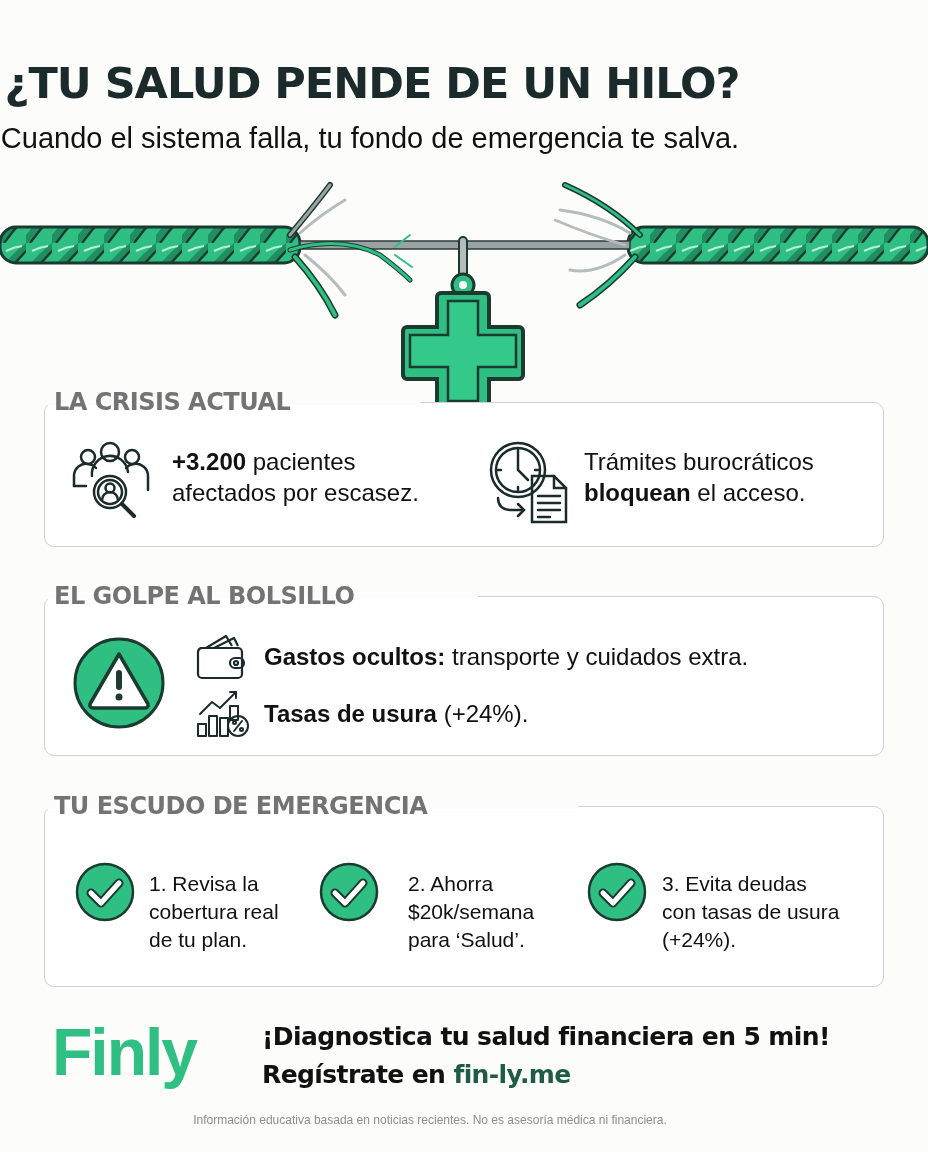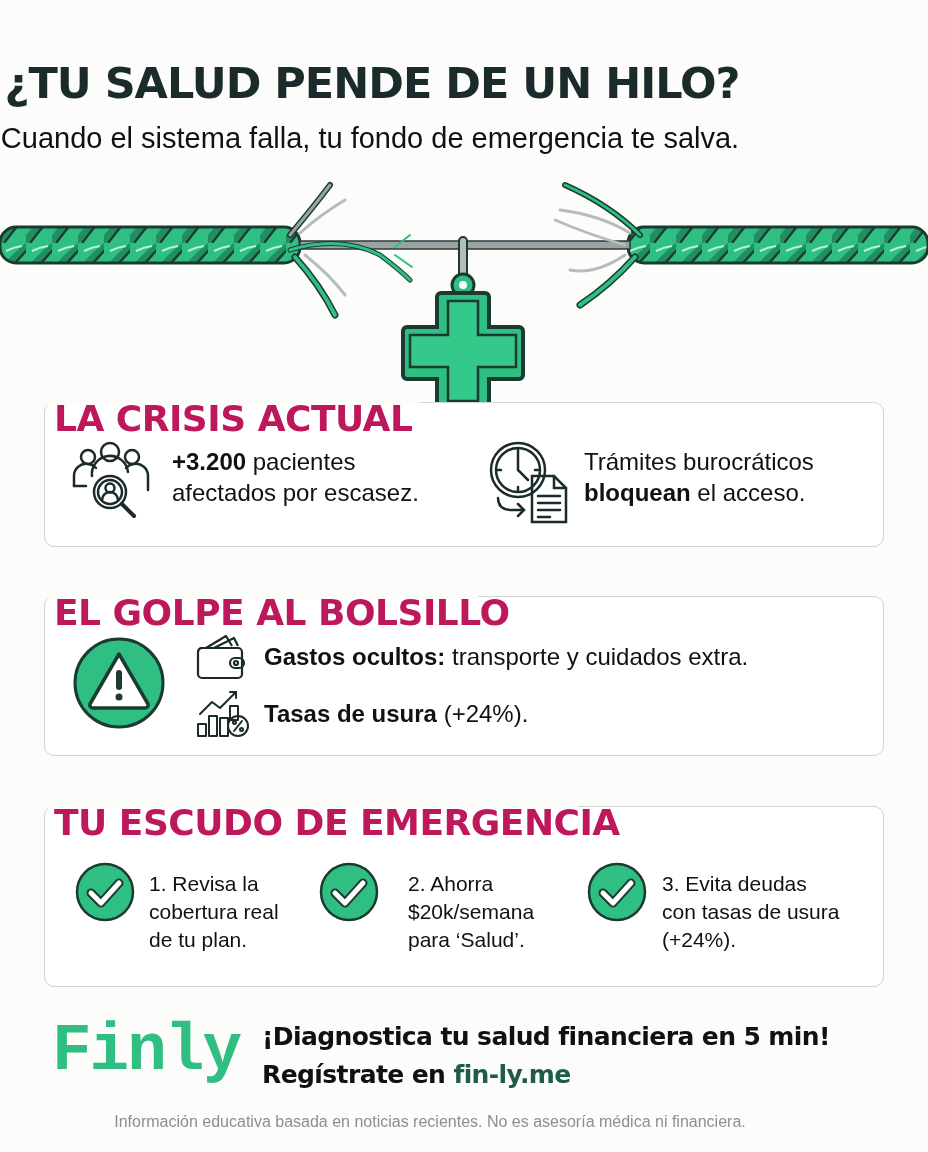--- a/index.html
+++ b/index.html
@@ -13,50 +13,50 @@
   }
   .subtitle {
     position: absolute; left: 0; width: 740px; top: 122px;
     text-align: center; font-size: 29px; color: #111;
   }
 
   .rope-area { position: absolute; left: 0; top: 175px; width: 928px; height: 240px; }
 
   .section-title {
     position: absolute; font-family: "DejaVu Sans", sans-serif; font-weight: bold;
-    font-size: 36px; color: #be185d; letter-spacing: -0.5px; margin-top: 10px;
+    font-size: 24px; color: #737373; letter-spacing: -0.5px;
   }
   .card {
     position: absolute; left: 44px; width: 840px;
     border: 1.5px solid #cfd3d3; border-radius: 10px; background: #fff;
   }
   .card-mask { position: absolute; background: #fcfcfb; height: 6px; }
 
   .icon-line svg { display: block; }
 
   .txt { position: absolute; font-size: 24px; line-height: 31px; color: #111; }
   .txt b { font-weight: bold; }
 
   .check { position: absolute; width: 60px; height: 60px; }
   .step { position: absolute; font-size: 21px; line-height: 28px; color: #111; }
 
   .brand {
-    position: absolute; left: 52px; top: 1014px; font-family: Liberation Mono, monospace;
+    position: absolute; left: 52px; top: 1014px; font-family: Liberation Sans, sans-serif;
     font-weight: bold; font-size: 66px; color: #2fbf82; letter-spacing: -2px;
   }
   .cta1, .cta2 {
     position: absolute; left: 262px; font-family: "DejaVu Sans", sans-serif;
     font-weight: bold; font-size: 25px; color: #111; letter-spacing: -0.6px;
   }
   .cta1 { top: 1022px; }
   .cta2 { top: 1060px; }
   .cta2 .link { color: #1f5c48; }
   .disclaimer {
     position: absolute; left: 0; width: 860px; top: 1113px; text-align: center;
-    font-size: 16px; color: #8a8f8f;
+    font-size: 12px; color: #8a8f8f;
   }
 </style>
 </head>
 <body>
 
 <h1 class="title">¿TU SALUD PENDE DE UN HILO?</h1>
 <p class="subtitle">Cuando el sistema falla, tu fondo de emergencia te salva.</p>
 
 <div class="rope-area">
   <svg width="928" height="240" viewBox="0 0 928 240">

